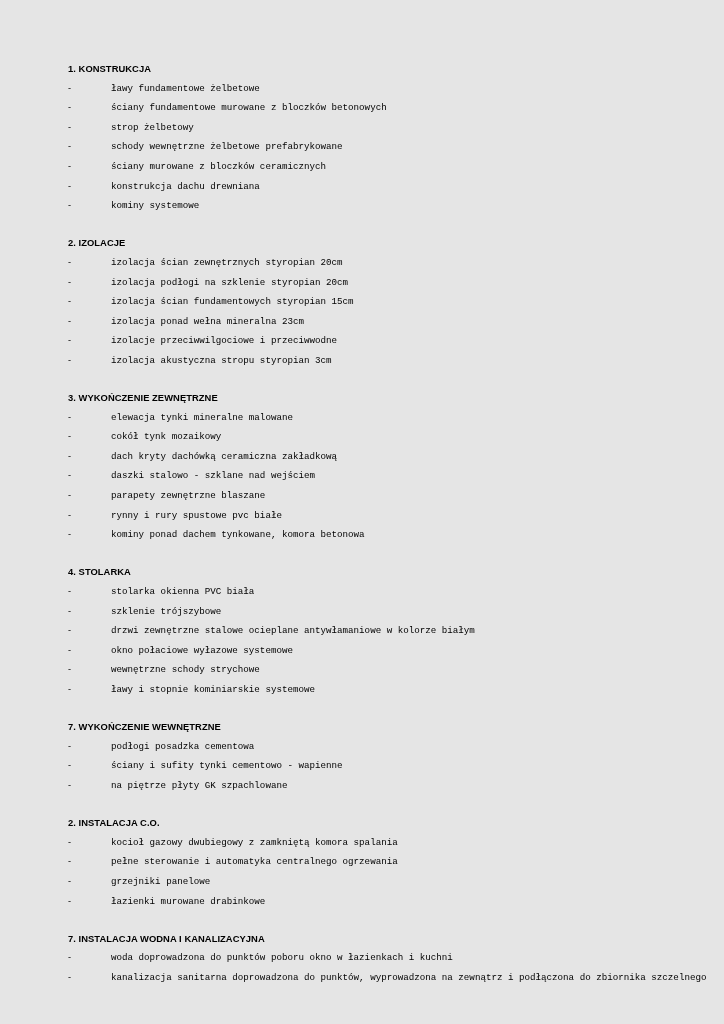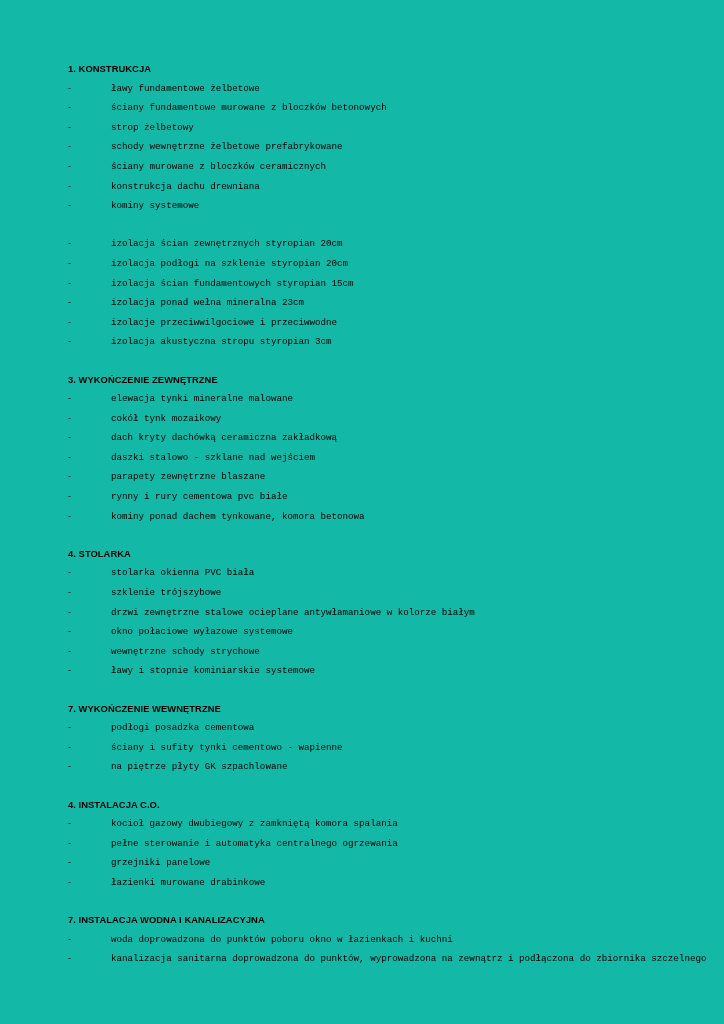--- a/index.html
+++ b/index.html
@@ -11,21 +11,21 @@
     width: 724px;
     height: 1024px;
     font-family: "Liberation Sans", sans-serif;
     color: #000000;
     -webkit-font-smoothing: antialiased;
   }
   .page {
     position: relative;
     width: 724px;
     height: 1024px;
-    background: #14b8a6;
+    background: #e5e5e5;
     box-sizing: border-box;
     padding: 60px 30px 0 68px;
     overflow: hidden;
   }
   .doc-body {
     font-size: 9.2px;
   }
   .section {
     margin: 0;
   }
@@ -93,20 +93,21 @@
             <span class="item-bullet">-</span>
             <span class="item-text">konstrukcja dachu drewniana</span>
           </li>
           <li class="item">
             <span class="item-bullet">-</span>
             <span class="item-text">kominy systemowe</span>
           </li>
         </ul>
       </div>
       <div class="section">
+        <div class="section-heading">2. IZOLACJE</div>
         <ul class="item-list">
           <li class="item">
             <span class="item-bullet">-</span>
             <span class="item-text">izolacja ścian zewnętrznych styropian 20cm</span>
           </li>
           <li class="item">
             <span class="item-bullet">-</span>
             <span class="item-text">izolacja podłogi na szklenie styropian 20cm</span>
           </li>
           <li class="item">
@@ -145,21 +146,21 @@
           <li class="item">
             <span class="item-bullet">-</span>
             <span class="item-text">daszki stalowo - szklane nad wejściem</span>
           </li>
           <li class="item">
             <span class="item-bullet">-</span>
             <span class="item-text">parapety zewnętrzne blaszane</span>
           </li>
           <li class="item">
             <span class="item-bullet">-</span>
-            <span class="item-text">rynny i rury cementowa pvc białe</span>
+            <span class="item-text">rynny i rury spustowe pvc białe</span>
           </li>
           <li class="item">
             <span class="item-bullet">-</span>
             <span class="item-text">kominy ponad dachem tynkowane, komora betonowa</span>
           </li>
         </ul>
       </div>
       <div class="section">
         <div class="section-heading">4. STOLARKA</div>
         <ul class="item-list">
@@ -200,21 +201,21 @@
             <span class="item-bullet">-</span>
             <span class="item-text">ściany i sufity tynki cementowo - wapienne</span>
           </li>
           <li class="item">
             <span class="item-bullet">-</span>
             <span class="item-text">na piętrze płyty GK szpachlowane</span>
           </li>
         </ul>
       </div>
       <div class="section">
-        <div class="section-heading">4. INSTALACJA C.O.</div>
+        <div class="section-heading">2. INSTALACJA C.O.</div>
         <ul class="item-list">
           <li class="item">
             <span class="item-bullet">-</span>
             <span class="item-text">kocioł gazowy dwubiegowy z zamkniętą komora spalania</span>
           </li>
           <li class="item">
             <span class="item-bullet">-</span>
             <span class="item-text">pełne sterowanie i automatyka centralnego ogrzewania</span>
           </li>
           <li class="item">

